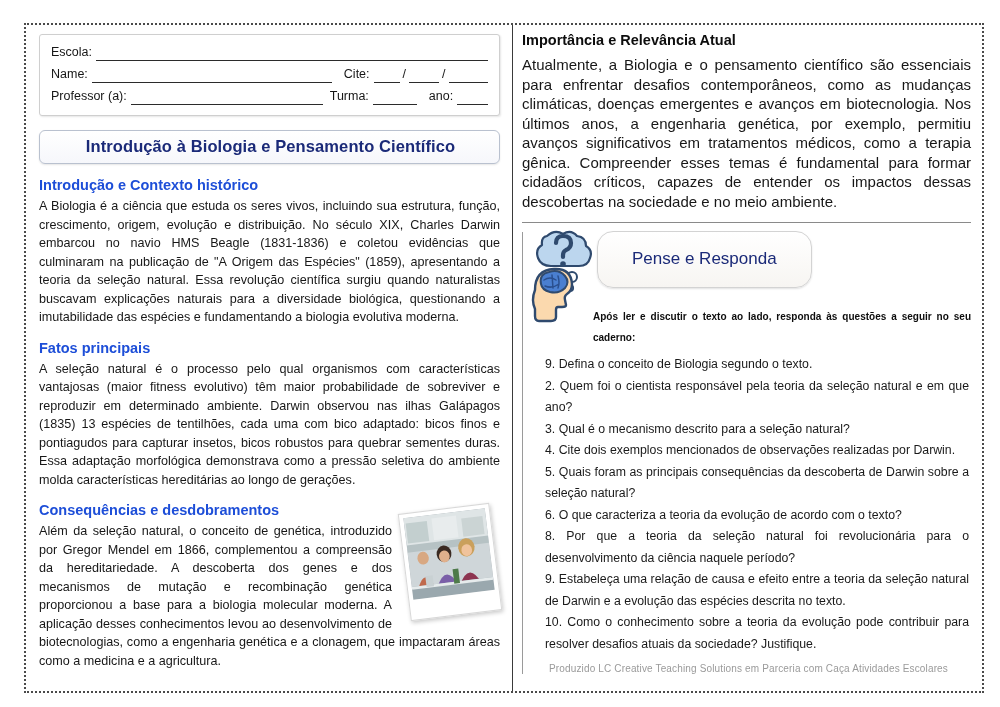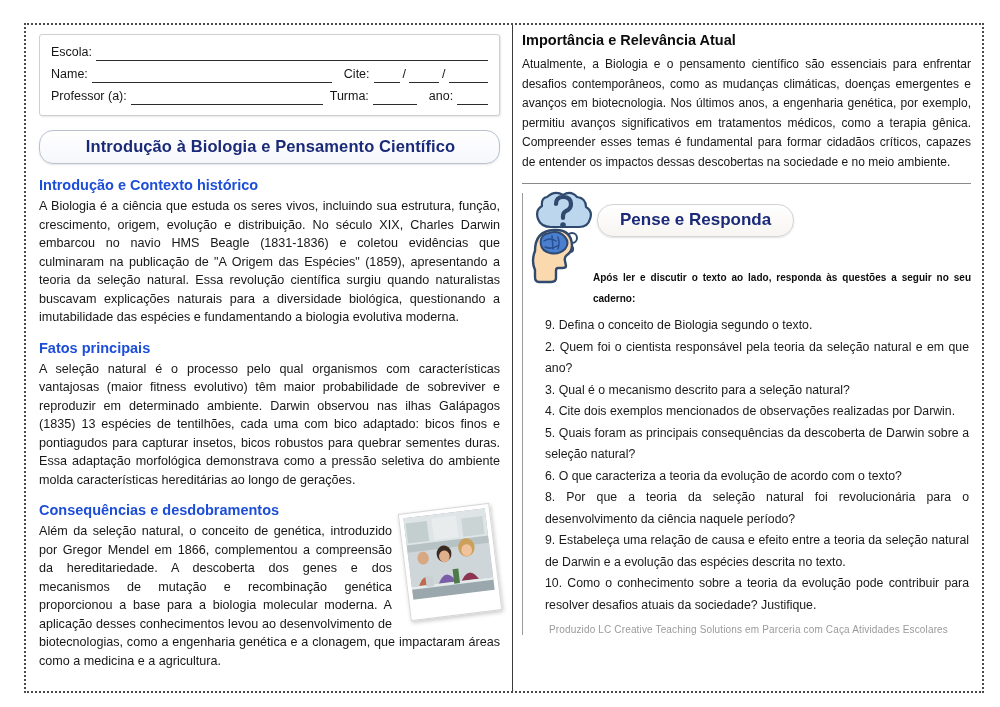--- a/index.html
+++ b/index.html
@@ -80,21 +80,21 @@
     flex: 0 0 auto;
   }
   .rule.grow { flex: 1 1 auto; }
   .slash { margin: 0 3px; }
   .gap { width: 12px; flex: 0 0 auto; }
   .gap-sm { width: 7px; flex: 0 0 auto; }
 
   
   .title-banner {
     border: 1px solid #b9c1cf;
-    border-radius: 14px;
+    border-radius: 6px;
     background: linear-gradient(#ffffff, #f6f7fb);
     box-shadow: 0 1px 2px rgba(0,0,0,0.10);
     text-align: center;
     padding: 6px 8px 7px 10px;
     margin-bottom: 13px;
   }
   .title-banner h1 {
     margin: 0;
     font-size: 16.5px;
     font-weight: bold;
@@ -161,21 +161,21 @@
     padding: 6px 13px 0 9px;
   }
   h2.sec-r {
     margin: 0 0 7px 0;
     font-size: 14.5px;
     font-weight: bold;
     color: #0d0d0d;
   }
   p.body-r {
     margin: 0;
-    font-size: 12px;
+    font-size: 15px;
     line-height: 19.5px;
     text-align: justify;
     color: #171717;
   }
   .hr-sep {
     border: none;
     border-top: 1px solid #8a8a8a;
     margin: 11px 0 0 0;
     height: 0;
   }
@@ -205,23 +205,23 @@
   .pense-banner {
     border: 1px solid #d3d3d3;
     border-radius: 16px;
     background: linear-gradient(#ffffff, #f7f5f2);
     box-shadow: 0 1px 2px rgba(0,0,0,0.12);
     padding: 5px 22px 6px 22px;
     margin-top: -46px;
     margin-left: -6px;
   }
   .pense-banner h2 {
-    margin: 0;
+    margin: 12px;
     font-size: 17px;
-    font-weight: bold;
+    font-weight: normal;
     color: #1b2a78;
   }
   .instr {
     margin: -26px 0 0 0;
     padding-left: 70px;
     font-size: 10px;
     line-height: 21px;
     font-weight: bold;
     text-align: justify;
     color: #0d0d0d;

